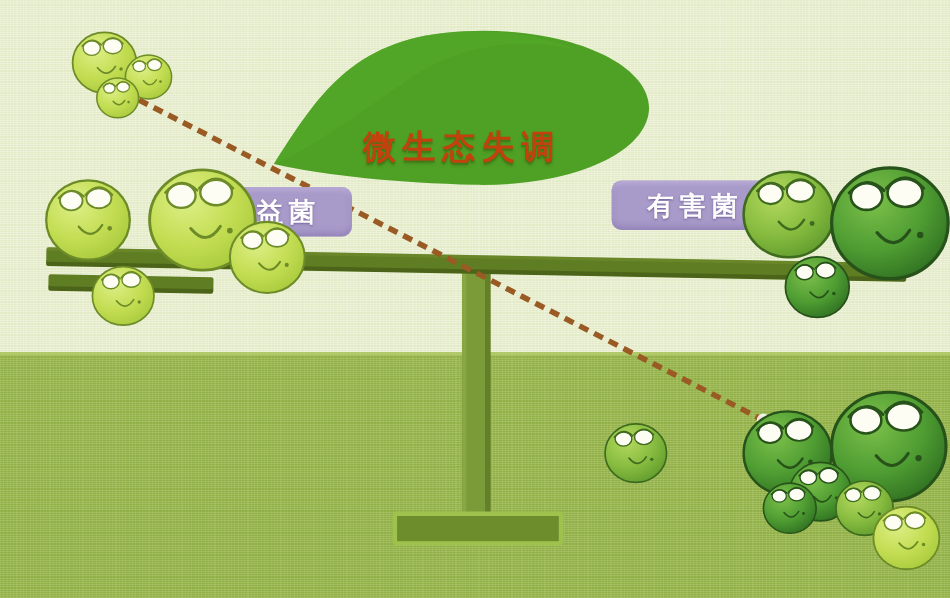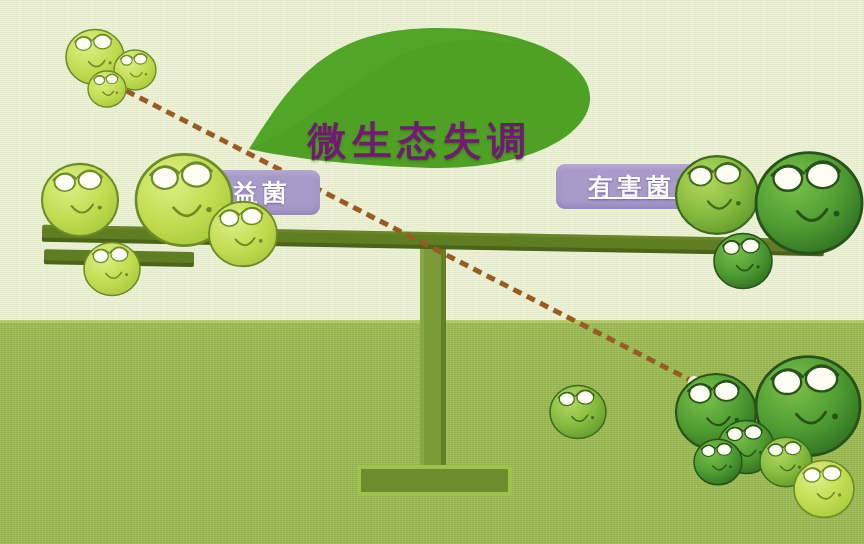--- a/index.html
+++ b/index.html
@@ -53,22 +53,22 @@
   
   .leaf-wrap{
     position:absolute; left:245px; top:18px; width:350px; height:152px;
   }
   .leaf-svg{ display:block; }
   .leaf-label{
     position:absolute;
     left:0; top:96px;
     width:350px;
     text-align:center;
-    color:#701a75;
-    font-size:39px;
+    color:#c2410c;
+    font-size:30px;
     font-weight:bold;
     letter-spacing:6px;
     text-shadow:
        0 1px 0 rgba(60,110,20,.55),
        0 2px 3px rgba(50,95,15,.45);
     font-family:"DejaVu Sans", sans-serif;
     pointer-events:none;
   }
 
   
@@ -120,21 +120,21 @@
     letter-spacing:5px;
     text-align:center;
     font-family:"DejaVu Sans", sans-serif;
     text-shadow: 0 1px 2px rgba(85,65,130,.65);
     box-shadow: inset 0 -3px 6px rgba(120,100,165,.45), inset 0 3px 5px rgba(210,200,235,.45);
     display:flex; align-items:center; justify-content:center;
     box-sizing:border-box;
     padding-left:4px;
   }
   #tag-good{ left:172px; top:170px; width:148px; height:45px; }
-  #tag-bad { left:556px; top:164px; width:148px; height:45px;text-decoration:underline; }
+  #tag-bad { left:556px; top:164px; width:148px; height:45px; }
 
   
   .dash-svg{ position:absolute; left:0; top:0; pointer-events:none; }
 
   
   .germ{ position:absolute; }
   .germ svg{ display:block; }
 </style>
 </head>
 <body>

